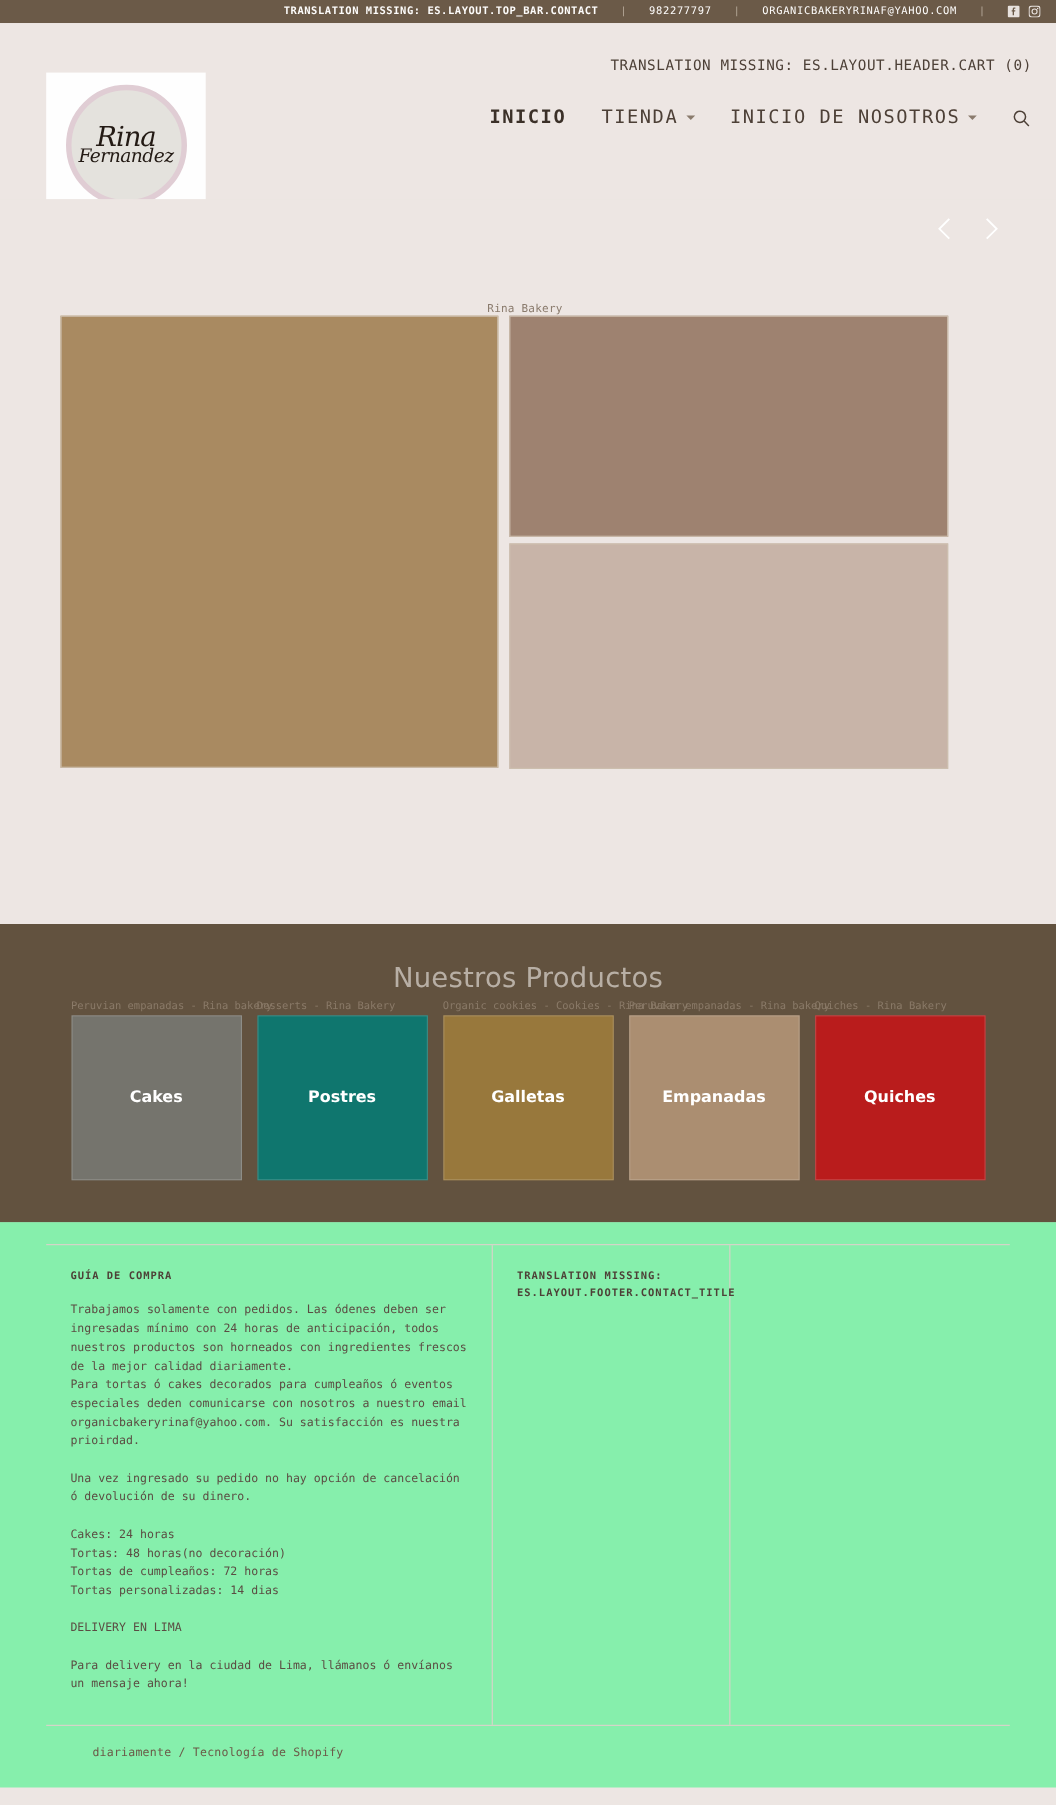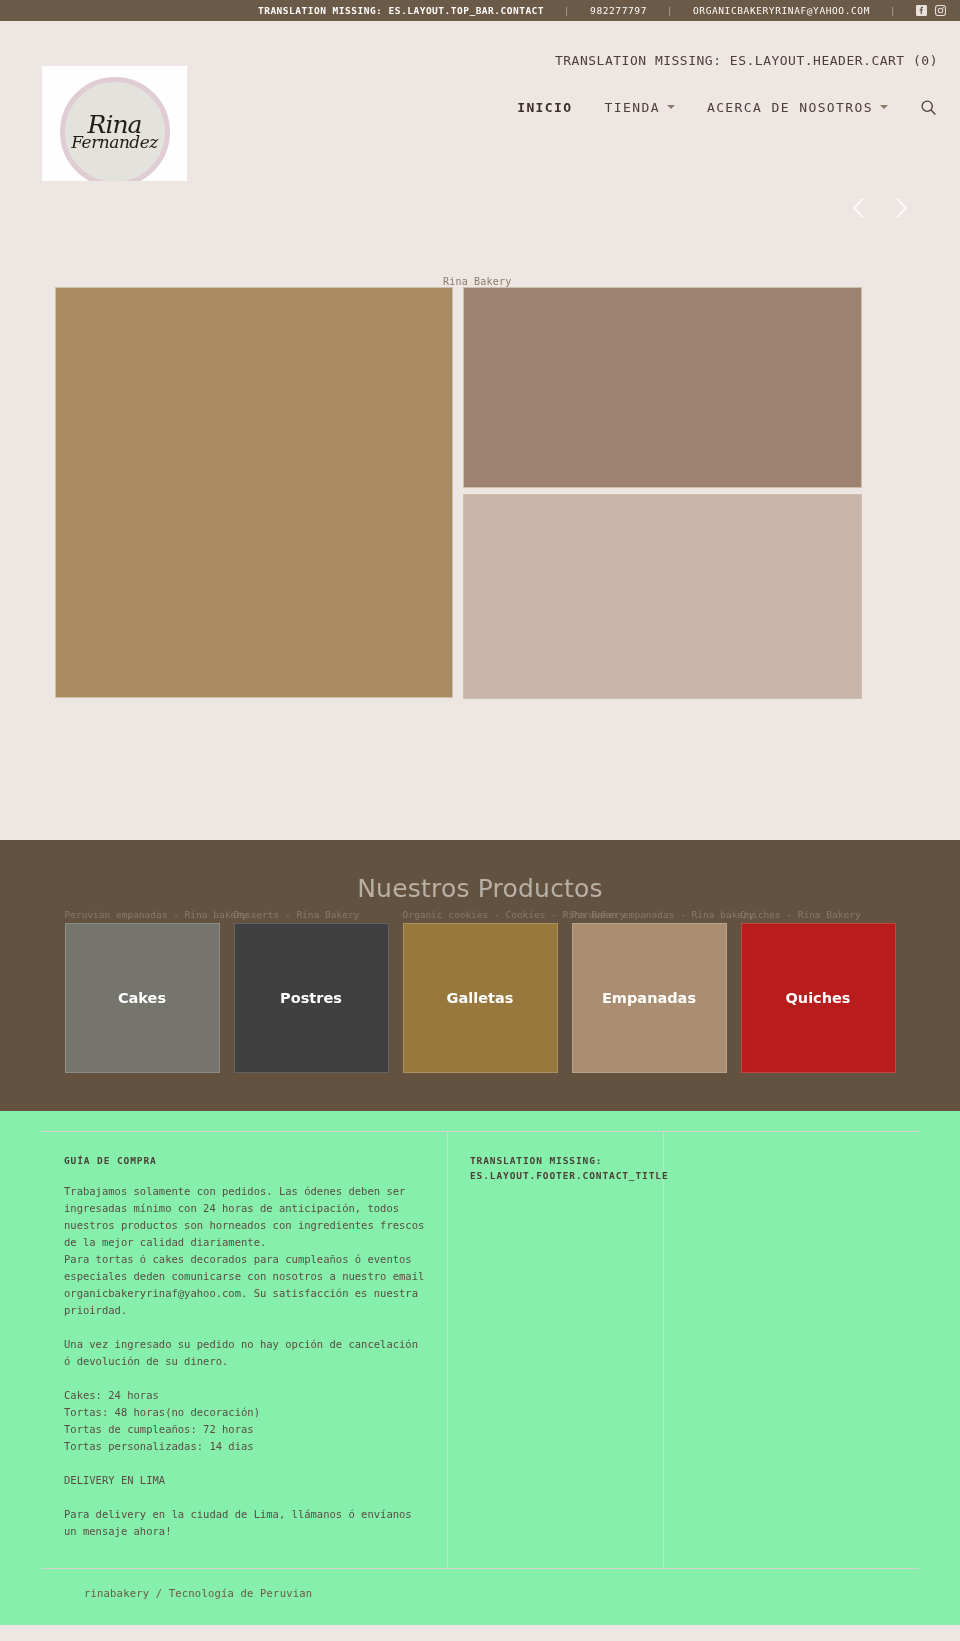--- a/index.html
+++ b/index.html
@@ -77,21 +77,21 @@
   }
 
   .nav {
     position: absolute;
     right: 22px; top: 76px;
     display: flex; align-items: center; gap: 0;
   }
   .nav-item {
     display: flex; align-items: center; gap: 7px;
     padding: 0 16px;
-    font-size: 13px;
+    font-size: 17px;
     letter-spacing: 1.4px;
     color: #4d4037;
     white-space: nowrap;
     text-decoration: none;
   }
   .nav-item.active { font-weight: bold; color: #3b3028; }
   .caret {
     width: 0; height: 0;
     border-left: 4px solid transparent;
     border-right: 4px solid transparent;
@@ -284,21 +284,21 @@
 
   <nav class="nav">
     <a class="nav-item active">
       <span>INICIO</span>
     </a>
     <a class="nav-item">
       <span>TIENDA</span>
       <span class="caret"></span>
     </a>
     <a class="nav-item">
-      <span>ACERCA DE NOSOTROS</span>
+      <span>INICIO DE NOSOTROS</span>
       <span class="caret"></span>
     </a>
     <a class="search-btn">
       <svg width="17" height="17" viewBox="0 0 20 20">
           <circle cx="8.5" cy="8.5" r="6" fill="none" stroke="#4d4037" stroke-width="1.6"></circle>
           <line x1="13" y1="13" x2="18" y2="18.2" stroke="#4d4037" stroke-width="1.6"></line>
         </svg>
     </a>
   </nav>
 </div>
@@ -332,21 +332,21 @@
 
     <a class="product-card">
       <span class="product-alt">Peruvian empanadas - Rina bakery</span>
       <span class="product-thumb" style="background:#75746d">
         <span class="product-label">Cakes</span>
       </span>
     </a>
 
     <a class="product-card">
       <span class="product-alt">Desserts - Rina Bakery</span>
-      <span class="product-thumb" style="background:#404040">
+      <span class="product-thumb" style="background:#0f766e">
         <span class="product-label">Postres</span>
       </span>
     </a>
 
     <a class="product-card">
       <span class="product-alt">Organic cookies - Cookies - Rina Bakery</span>
       <span class="product-thumb" style="background:#98783c">
         <span class="product-label">Galletas</span>
       </span>
     </a>
@@ -388,14 +388,14 @@
 Para delivery en la ciudad de Lima, llámanos ó envíanos un mensaje ahora!</div>
     </div>
 
     <div class="fcol fcol-2">
       <div class="fcol-title">TRANSLATION MISSING: ES.LAYOUT.FOOTER.CONTACT_TITLE</div>
     </div>
 
 
   </div>
 
-  <div class="footer-bottom">rinabakery / Tecnología de Peruvian</div>
+  <div class="footer-bottom">diariamente / Tecnología de Shopify</div>
 </footer>
 
 </body></html>

